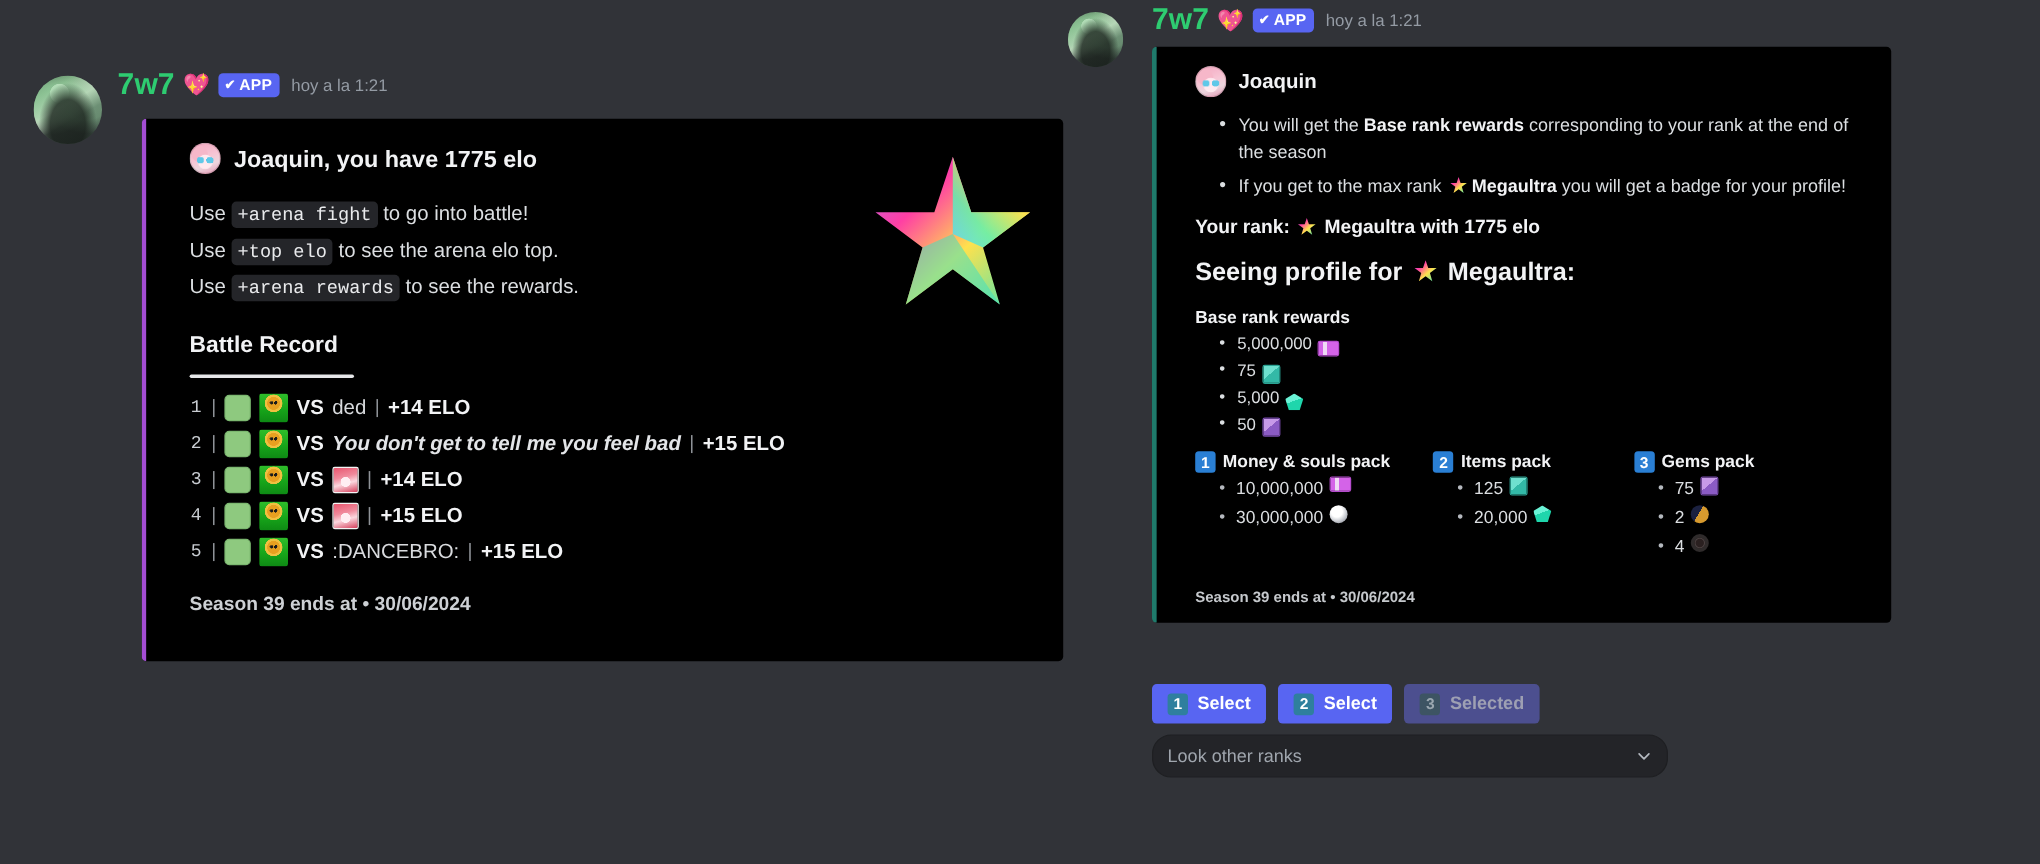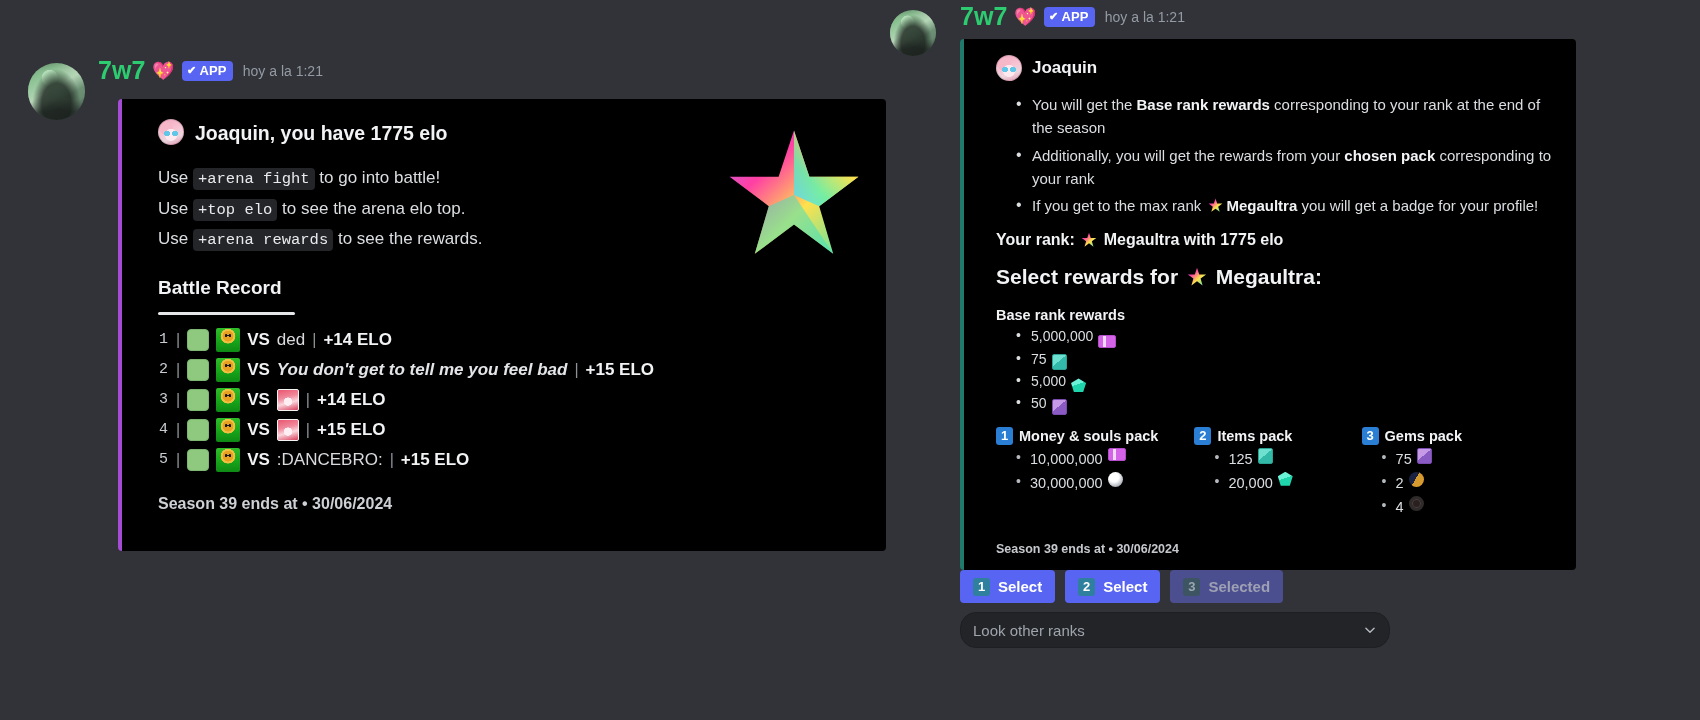--- a/index.html
+++ b/index.html
@@ -421,40 +421,37 @@
       <div class="r-author">
         <span class="avatar-sm"></span>
         <span class="title">Joaquin</span>
       </div>
 
       <ul class="r-bullets">
         <li>
           <span>You will get the </span><b>Base rank rewards</b><span> corresponding to your rank at the end of the season</span>
         </li>
         <li>
-          <span>Additionally, you will get the rewards from your </span><b>chosen pack</b><span> corresponding to your rank</span>
-        </li>
-        <li>
           <span>If you get to the max rank </span><svg width="15" height="15" viewBox="0 0 100 100" style="vertical-align:-2px;margin:0 3px">
               <polygon points="50,4 61,37 96,37 68,58 78,92 50,71 22,92 32,58 4,37 39,37" fill="url(#sg1)"></polygon>
             </svg><b>Megaultra</b><span> you will get a badge for your profile!</span>
         </li>
       </ul>
 
       <div class="your-rank">
         <span>Your rank:</span>
         <svg width="16" height="16" viewBox="0 0 100 100" style="vertical-align:-3px;margin:0 2px">
             <polygon points="50,4 61,37 96,37 68,58 78,92 50,71 22,92 32,58 4,37 39,37" fill="url(#sg1)"></polygon>
           </svg>
         <span>Megaultra</span>
         <span>with 1775 elo</span>
       </div>
 
       <div class="seeing">
-        <span>Select rewards for</span>
+        <span>Seeing profile for</span>
         <svg width="20" height="20" viewBox="0 0 100 100" style="vertical-align:-3px;margin:0 3px">
             <polygon points="50,4 61,37 96,37 68,58 78,92 50,71 22,92 32,58 4,37 39,37" fill="url(#sg1)"></polygon>
           </svg>
         <span>Megaultra:</span>
       </div>
 
       <div class="base-title">Base rank rewards</div>
       <ul class="base-list">
         <li>
           <span>5,000,000</span>

